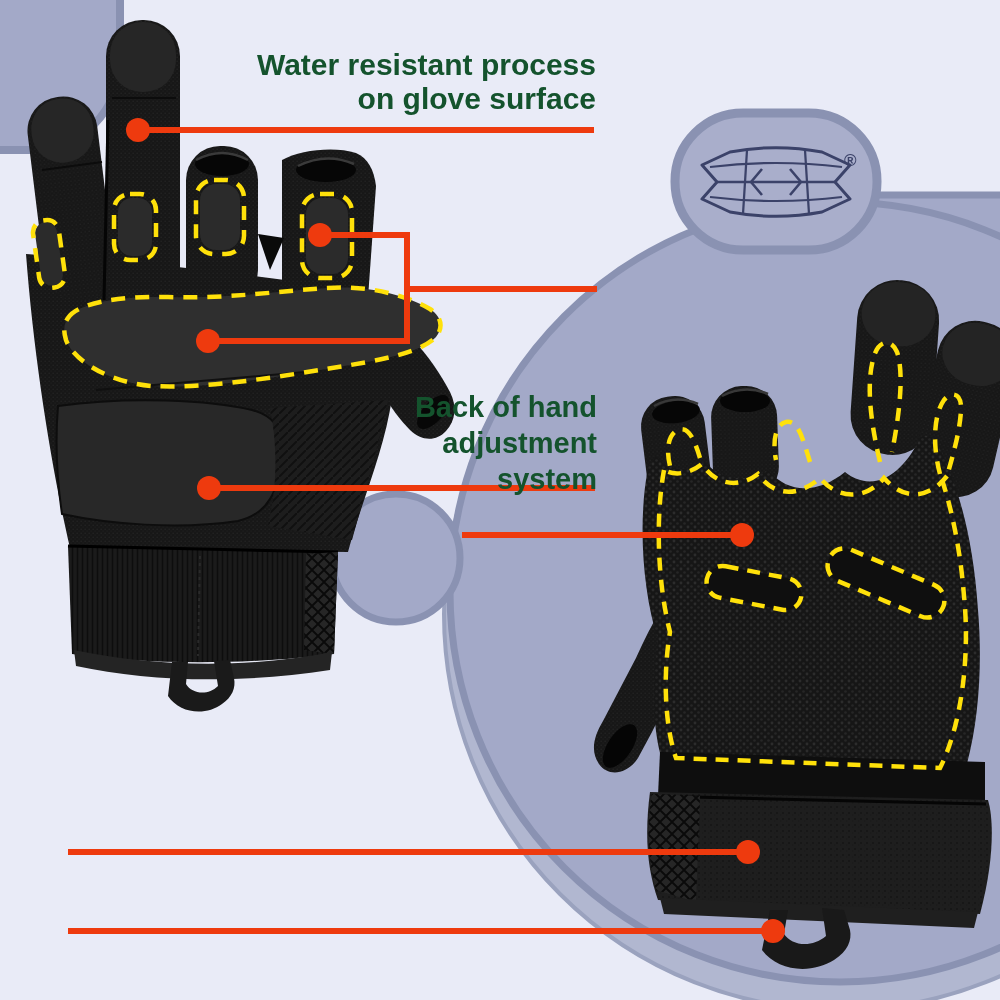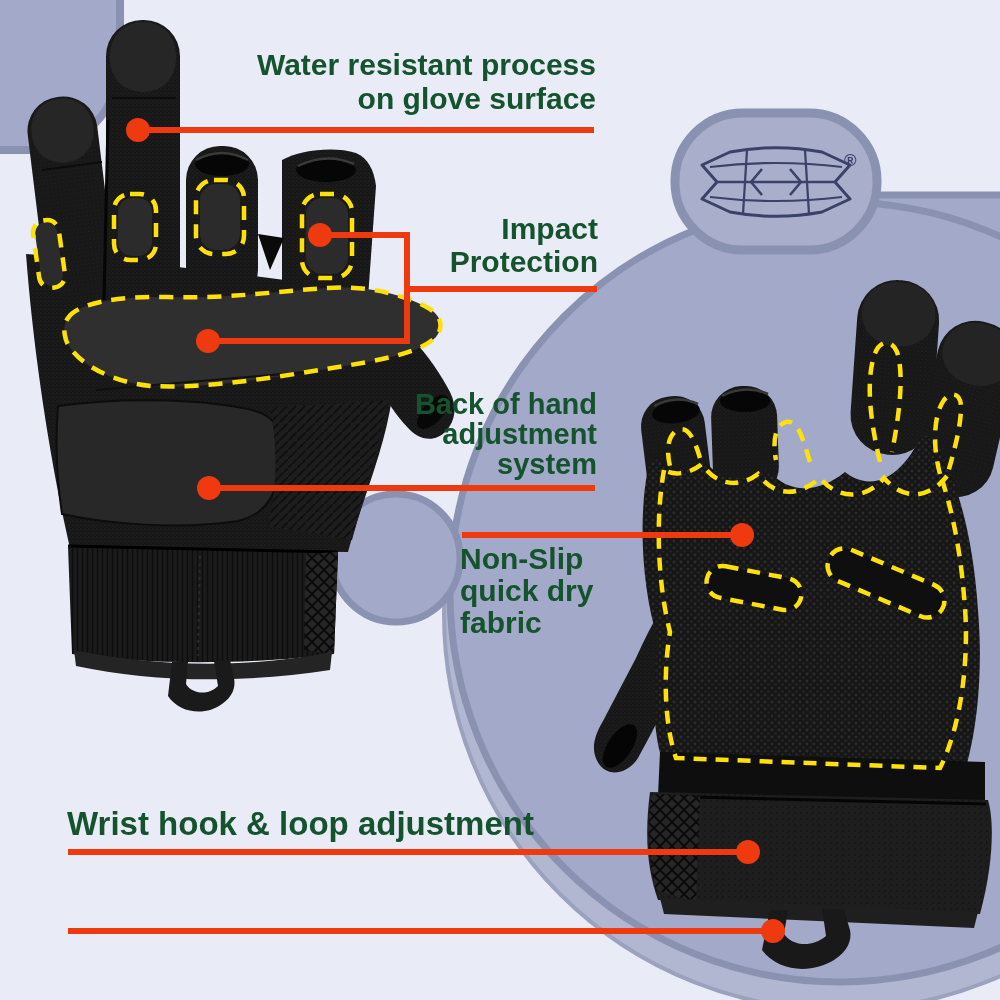--- a/index.html
+++ b/index.html
@@ -12,21 +12,21 @@
   svg.scene{position:absolute;left:0;top:0;}
   .callout-label{
     position:absolute;
     font-weight:700;
     color:#14532d;
     white-space:pre-line;
     line-height:1.12;
   }
   .lbl-water{right:404px;top:48px;font-size:30px;text-align:right;line-height:34px;}
   .lbl-impact{right:402px;top:212px;font-size:30px;text-align:right;line-height:33px;}
-  .lbl-back{right:403px;top:389px;font-size:29px;text-align:right;line-height:30px;}
+  .lbl-back{right:403px;top:389px;font-size:29px;text-align:right;line-height:36px;}
   .lbl-nonslip{left:460px;top:543px;font-size:30px;text-align:left;line-height:32px;}
   .lbl-wristhook{left:67px;top:806px;font-size:33px;text-align:left;}
   .lbl-wristloop{left:67px;top:888px;font-size:33px;text-align:left;}
 </style>
 </head>
 <body>
 
 <div class="stage">
 
 <svg class="scene" width="1000" height="1000" viewBox="0 0 1000 1000">
@@ -197,23 +197,17 @@
     <circle cx="208" cy="341" r="12"></circle>
     <circle cx="209" cy="488" r="12"></circle>
     <circle cx="742" cy="535" r="12"></circle>
     <circle cx="748" cy="852" r="12"></circle>
     <circle cx="773" cy="931" r="12"></circle>
   </g>
 </svg>
 
 <div class="callout-label lbl-water">Water resistant process
 on glove surface</div>
-<div class="callout-label lbl-impact">Impact
-Protection</div>
 <div class="callout-label lbl-back">Back of hand
 adjustment
 system</div>
-<div class="callout-label lbl-nonslip">Non-Slip
-quick dry
-fabric</div>
-<div class="callout-label lbl-wristhook">Wrist hook &amp; loop adjustment</div>
 
 </div>
 
 </body></html>

